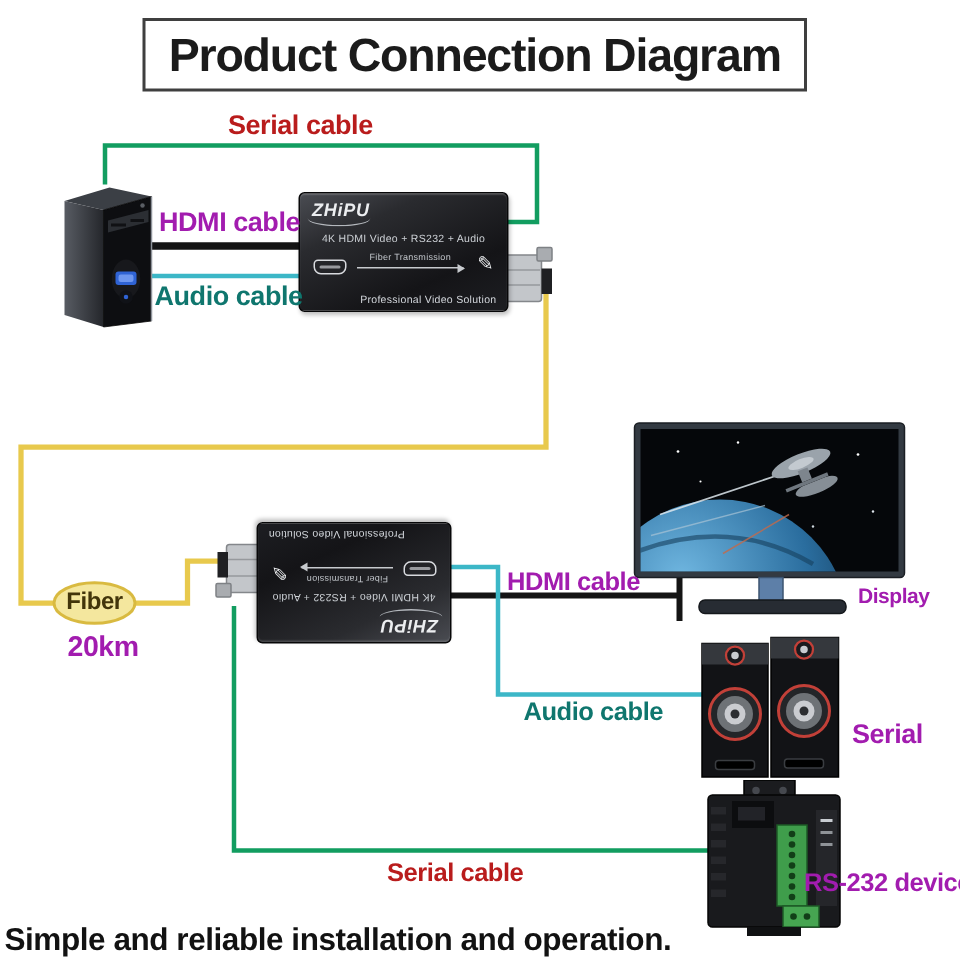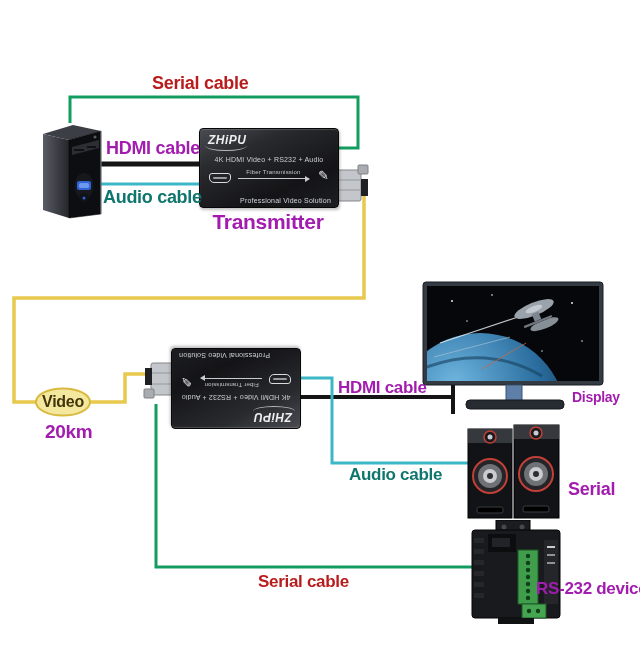--- a/index.html
+++ b/index.html
@@ -87,20 +87,21 @@
     <ellipse cx="63" cy="402" rx="27" ry="13.5" stroke-width="2" fill="#f4e79e" stroke="#d9ba40"></ellipse>
 
     <polyline points="297,397 453,397" fill="none" stroke-width="4" stroke="#141414"></polyline>
     <polyline points="453,383 453,414" fill="none" stroke-width="4" stroke="#141414"></polyline>
 
     <polyline points="297,378 332,378 332,463 470,463" fill="none" stroke-width="3" stroke="#3cb7c7"></polyline>
 
     <polyline points="156,404 156,567 474,567" fill="none" stroke-width="3" stroke="#129d60"></polyline>
   </svg>
 
+  <div class="title-box">Product Connection Diagram</div>
 
   <svg class="abs" style="left:27px;top:120px" width="78" height="100" viewBox="0 0 78 100">
     <defs>
       <linearGradient id="pcSide" x1="0" y1="0" x2="1" y2="0">
         <stop offset="0" stop-color="#585c63"></stop>
           <stop offset="1" stop-color="#24262b"></stop>
       </linearGradient>
     </defs>
     <polygon points="16,14 46,5 74,11 42,20" fill="#3b3f45"></polygon>
     <polygon points="16,14 42,20 42,98 16,90" fill="url(#pcSide)"></polygon>
@@ -247,24 +248,24 @@
     <circle cx="70" cy="78" r="2.2" fill="#123f18"></circle>
     <rect x="64" y="84" width="24" height="14" fill="#46a551" stroke="#1d5a26"></rect>
     <circle cx="71" cy="91" r="2.2" fill="#123f18"></circle>
       <circle cx="80" cy="91" r="2.2" fill="#123f18"></circle>
     <rect x="40" y="98" width="36" height="6" fill="#101113"></rect>
   </svg>
 
   <div class="lbl green" style="left:152px;top:73px;font-size:18px">Serial cable</div>
   <div class="lbl dark" style="left:106px;top:138px;font-size:18px">HDMI cable</div>
   <div class="lbl cyan" style="left:103px;top:187px;font-size:18px">Audio cable</div>
-  <div class="lbl dark center" style="left:199px;top:210px;width:138px;font-size:21px">Transmitter</div>
-  <div class="lbl center" style="left:36px;top:393px;width:54px;font-size:16px;color:#42350a">Video</div>
+  <div class="lbl center" style="left:36px;top:393px;width:54px;font-size:16px;color:#42350a">Fiber</div>
   <div class="lbl dark" style="left:45px;top:421px;font-size:19px">20km</div>
   <div class="lbl dark" style="left:338px;top:378px;font-size:17px">HDMI cable</div>
   <div class="lbl cyan" style="left:349px;top:465px;font-size:17px">Audio cable</div>
   <div class="lbl green" style="left:258px;top:572px;font-size:17px">Serial cable</div>
   <div class="lbl dark" style="left:572px;top:389px;font-size:14px">Display</div>
   <div class="lbl dark" style="left:568px;top:479px;font-size:18px">Serial</div>
   <div class="lbl dark" style="left:536px;top:579px;font-size:17px">RS-232 device</div>
 
+  <div class="footer-text">Simple and reliable installation and operation.</div>
 
 </div>
 
 </body></html>

